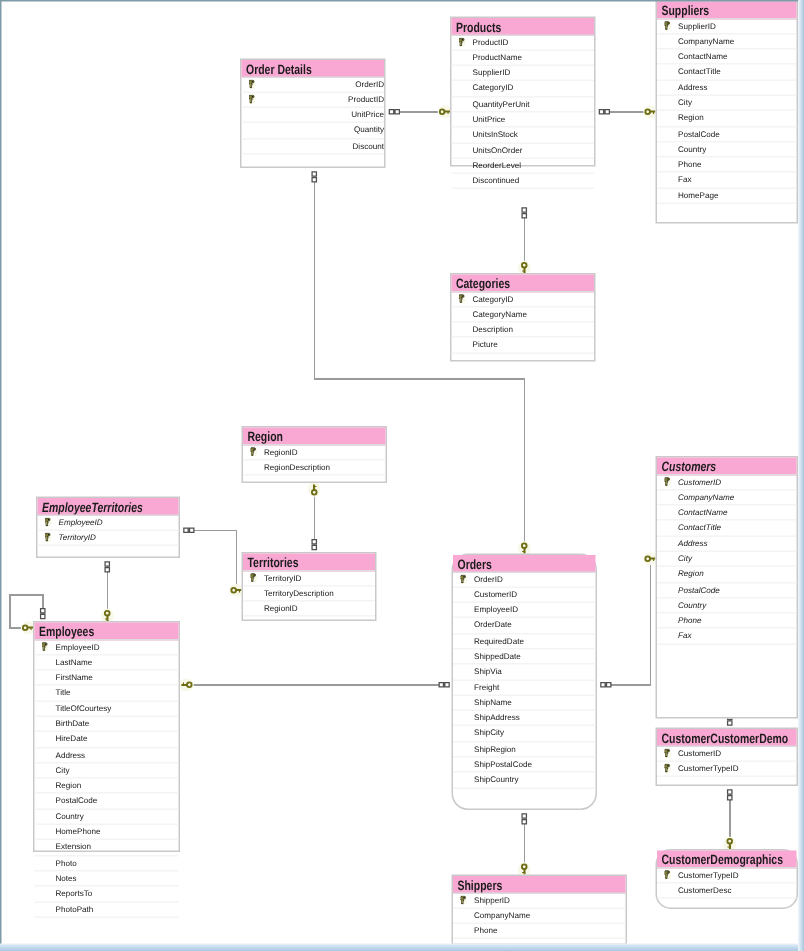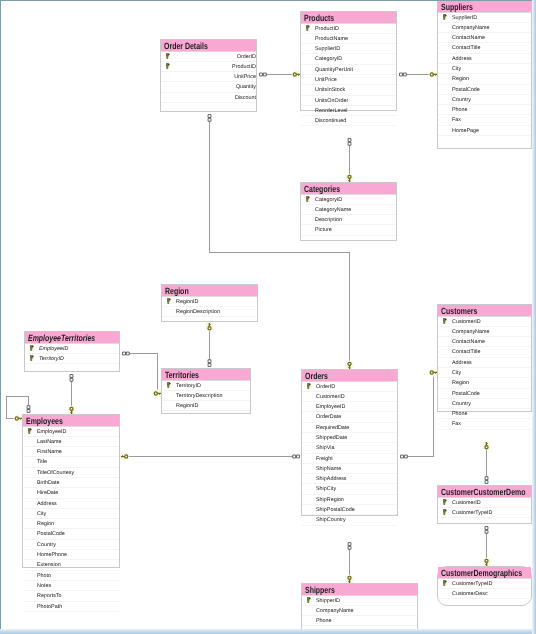--- a/index.html
+++ b/index.html
@@ -287,21 +287,21 @@
         <div class="row"><span>Region</span></div>
         <div class="row"><span>PostalCode</span></div>
         <div class="row"><span>Country</span></div>
         <div class="row"><span>HomePhone</span></div>
         <div class="row"><span>Extension</span></div>
         <div class="row"><span>Photo</span></div>
         <div class="row"><span>Notes</span></div>
         <div class="row"><span>ReportsTo</span></div>
         <div class="row"><span>PhotoPath</span></div>
       </div>
-      <div class="tbl" style="left: 301px; top: 369px; width: 97px; height: 147px;">
+      <div class="tbl" style="left: 301px; top: 369px; width: 97px; height: 171px; border-radius: 11px;">
         <div class="hdr">
           <span>Orders</span>
         </div>
         <div class="row"><span class="keyi"><svg viewBox="0 0 20 28" width="4.6" height="6.4">
               <ellipse cx="9" cy="14" rx="10" ry="14" fill="#f8f8e6"></ellipse>
               <path d="M1.5 2.0 h9.0 a4.2 4.2 0 0 1 0 8.4 h-3.0 v2.6 h1.7 v2.6 h-1.7 v9.0 h-4.5 v-11.6 h-1.5 a4.2 4.2 0 0 1 0 -8.4 z" fill="#81803a" stroke="#161609" stroke-width="1.8" stroke-linejoin="miter"></path>
               <circle cx="10.2" cy="6.2" r="2.0" fill="#080803"></circle>
               <rect x="3.2" y="13.0" width="3.2" height="9.0" fill="#9a9855"></rect>
             </svg></span><span>OrderID</span></div>
         <div class="row"><span>CustomerID</span></div>
@@ -311,21 +311,21 @@
         <div class="row"><span>ShippedDate</span></div>
         <div class="row"><span>ShipVia</span></div>
         <div class="row"><span>Freight</span></div>
         <div class="row"><span>ShipName</span></div>
         <div class="row"><span>ShipAddress</span></div>
         <div class="row"><span>ShipCity</span></div>
         <div class="row"><span>ShipRegion</span></div>
         <div class="row"><span>ShipPostalCode</span></div>
         <div class="row"><span>ShipCountry</span></div>
       </div>
-      <div class="tbl" style="left: 437px; top: 304px; width: 95px; height: 108px;">
+      <div class="tbl" style="left: 437px; top: 304px; width: 95px; height: 175px; font-style: italic;">
         <div class="hdr">
           <span>Customers</span>
         </div>
         <div class="row"><span class="keyi"><svg viewBox="0 0 20 28" width="4.6" height="6.4">
               <ellipse cx="9" cy="14" rx="10" ry="14" fill="#f8f8e6"></ellipse>
               <path d="M1.5 2.0 h9.0 a4.2 4.2 0 0 1 0 8.4 h-3.0 v2.6 h1.7 v2.6 h-1.7 v9.0 h-4.5 v-11.6 h-1.5 a4.2 4.2 0 0 1 0 -8.4 z" fill="#81803a" stroke="#161609" stroke-width="1.8" stroke-linejoin="miter"></path>
               <circle cx="10.2" cy="6.2" r="2.0" fill="#080803"></circle>
               <rect x="3.2" y="13.0" width="3.2" height="9.0" fill="#9a9855"></rect>
             </svg></span><span>CustomerID</span></div>
         <div class="row"><span>CompanyName</span></div>

